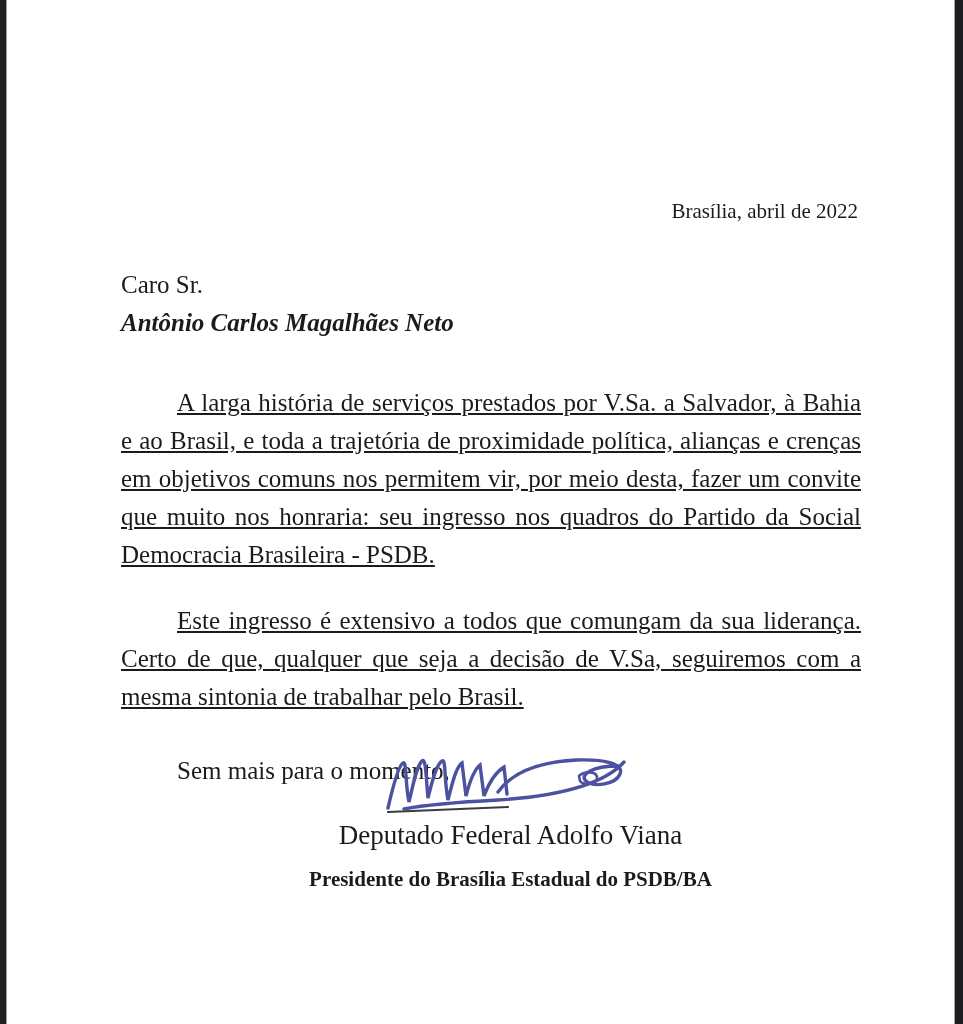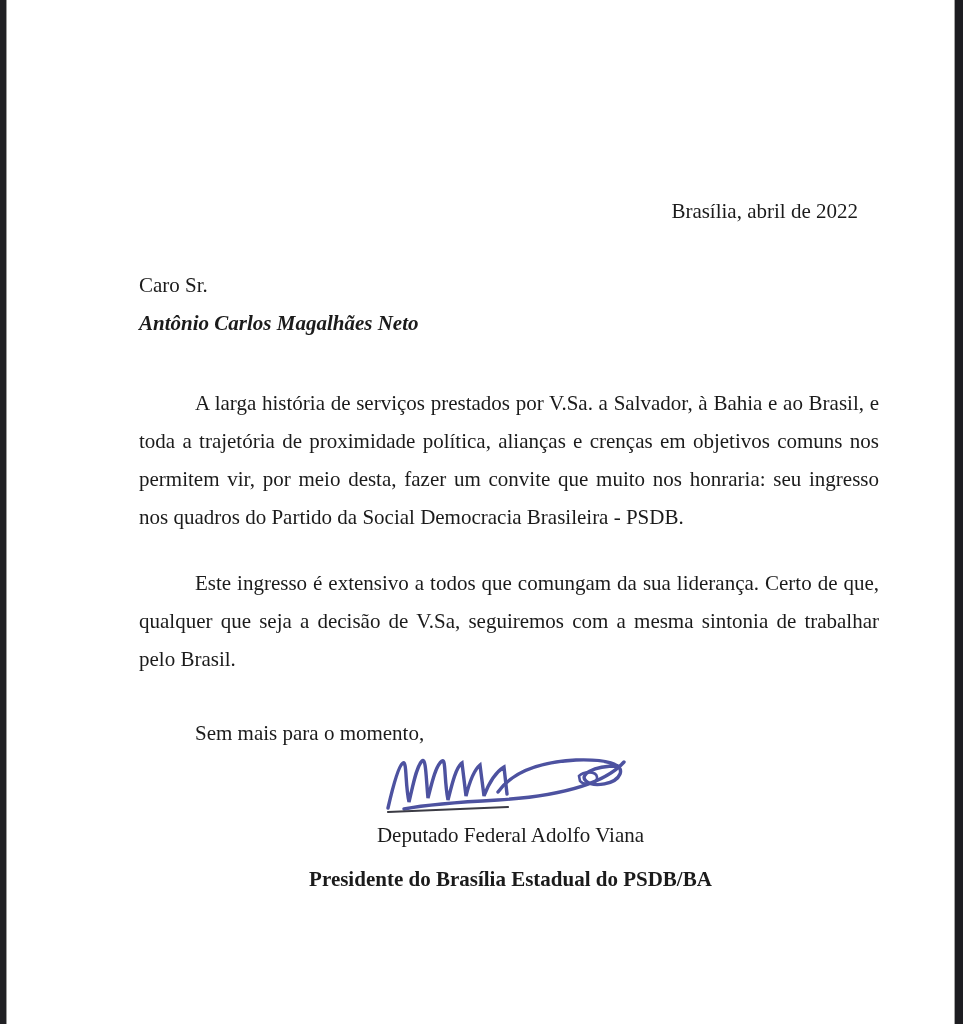--- a/index.html
+++ b/index.html
@@ -43,38 +43,38 @@
 
   
   .date{
     position:absolute;top:172px;right:105px;
     font-size:21px;line-height:30px;margin-top:24px;
   }
 
   
   .letter-body{
     position:absolute;left:121px;top:266px;width:740px;
-    font-size:21px;line-height:38px;margin-left:18px;
+    font-size:25px;line-height:38px;
   }
   .letter-body p{margin:0;}
   .salutation{margin:0;}
   .recipient{font-weight:bold;font-style:italic;}
-  .para{text-align:justify;text-indent:56px;}
+  .para{text-align:justify;text-indent:56px;text-decoration:underline;}
   .para-1{margin-top:42px !important;}
   .para-2{margin-top:28px !important;}
   .closing{margin-top:36px !important;text-indent:56px;}
 
   
   .sig-block{
     position:absolute;top:750px;left:0;width:100%;
     text-align:center;
     padding-left:58px;box-sizing:border-box;
   }
   .signature{display:block;width:262px;height:66px;margin:0 auto -2px auto;}
-  .sig-name{font-size:21px;line-height:38px;margin-top:2px;}
+  .sig-name{font-size:27px;line-height:38px;margin-top:2px;}
   .sig-title{font-size:21px;line-height:38px;font-weight:bold;margin-top:6px;}
 </style>
 </head>
 <body>
 
 <div class="page">
   <div class="edge edge-left"></div>
   <div class="edge edge-right"></div>
 
 

